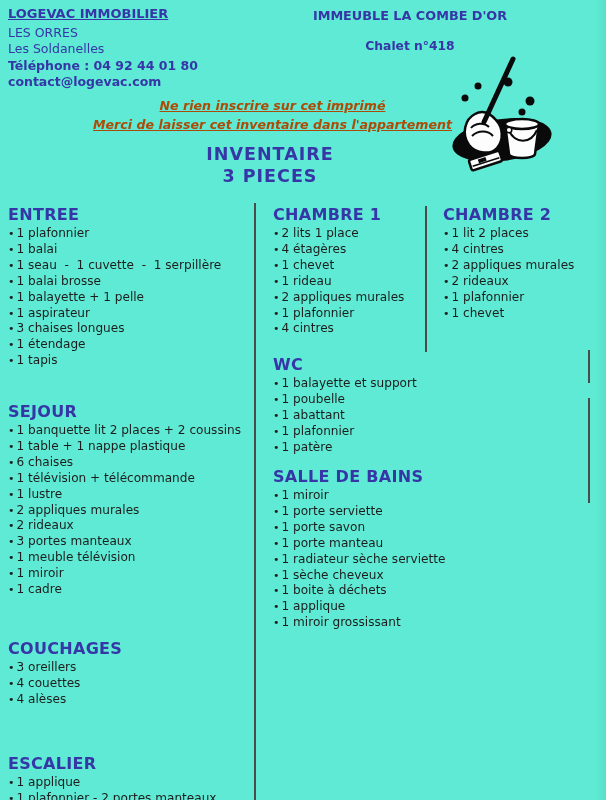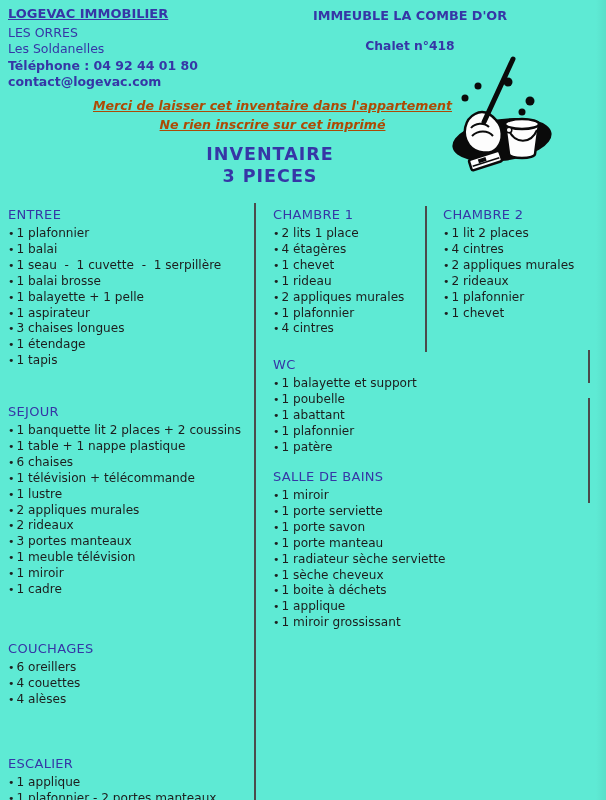--- a/index.html
+++ b/index.html
@@ -59,21 +59,21 @@
   .sec-entree    { top: 0; }
   .sec-sejour    { top: 197px; }
   .sec-couchages { top: 434px; }
   .sec-escalier  { top: 549px; }
   .sec-chambre1  { top: 0; }
   .sec-wc        { top: 150px; }
   .sec-sdb       { top: 262px; }
   .sec-chambre2  { top: 0; }
   .sec-title {
     margin: 0 0 3px 0;
-    color: #3636a6; font-weight: normal; font-size: 13px;
+    color: #3636a6; font-weight: bold; font-size: 16px;
     line-height: 16px; letter-spacing: 0.3px;
   }
   .item { font-size: 12.1px; line-height: 15.9px; white-space: pre; color: #1d1d1d; }
   .bullet { margin-right: 2px; font-size: 11px; }
 </style>
 </head>
 <body>
 
 <div class="page">
 
@@ -111,22 +111,22 @@
     <circle cx="21" cy="42" r="3.5" fill="#0a0a0a"></circle>
 
     <g transform="rotate(-18 42 106)">
       <rect x="26" y="99" width="32" height="11" rx="2" fill="#fdfdfd" stroke="#0a0a0a" stroke-width="2.5"></rect>
       <line x1="28" y1="106" x2="56" y2="106" stroke="#0a0a0a" stroke-width="1.5"></line>
       <rect x="35" y="101" width="8" height="4" fill="#0a0a0a"></rect>
     </g>
   </svg>
 
   <div class="notice">
+    <div class="notice-line">Ne rien inscrire sur cet imprimé</div>
     <div class="notice-line">Merci de laisser cet inventaire dans l'appartement</div>
-    <div class="notice-line">Ne rien inscrire sur cet imprimé</div>
   </div>
 
   <div class="doc-title">
     <div>INVENTAIRE</div>
     <div>3 PIECES</div>
   </div>
 
   <div class="divider divider-1"></div>
   <div class="divider divider-2"></div>
   <div class="divider seg-1"></div>
@@ -159,21 +159,21 @@
           <div class="item"><span class="bullet">•</span><span>2 rideaux</span></div>
           <div class="item"><span class="bullet">•</span><span>3 portes manteaux</span></div>
           <div class="item"><span class="bullet">•</span><span>1 meuble télévision</span></div>
           <div class="item"><span class="bullet">•</span><span>1 miroir</span></div>
           <div class="item"><span class="bullet">•</span><span>1 cadre</span></div>
         </div>
     </section>
     <section class="sec sec-couchages">
       <h3 class="sec-title">COUCHAGES</h3>
       <div class="items">
-          <div class="item"><span class="bullet">•</span><span>6 oreillers</span></div>
+          <div class="item"><span class="bullet">•</span><span>3 oreillers</span></div>
           <div class="item"><span class="bullet">•</span><span>4 couettes</span></div>
           <div class="item"><span class="bullet">•</span><span>4 alèses</span></div>
         </div>
     </section>
     <section class="sec sec-escalier">
       <h3 class="sec-title">ESCALIER</h3>
       <div class="items">
           <div class="item"><span class="bullet">•</span><span>1 applique</span></div>
           <div class="item"><span class="bullet">•</span><span>1 plafonnier - 2 portes manteaux</span></div>
         </div>

